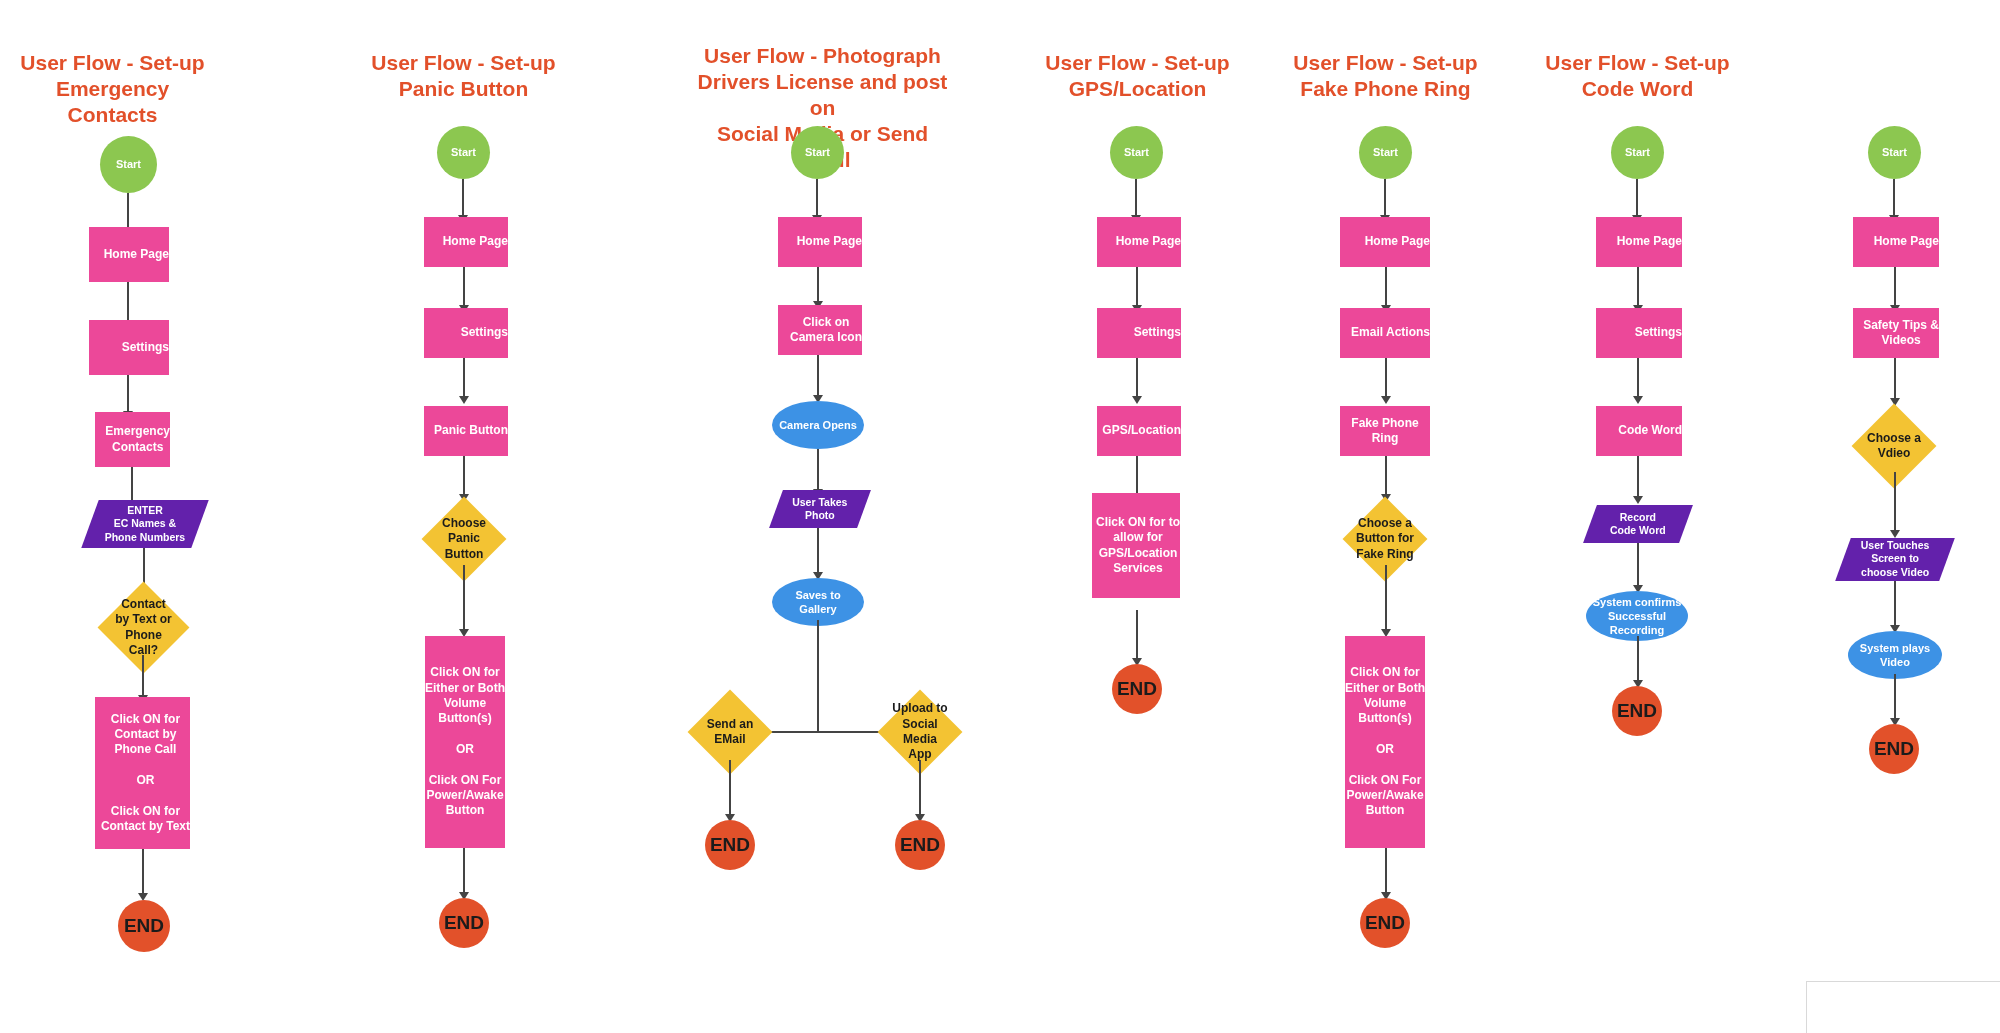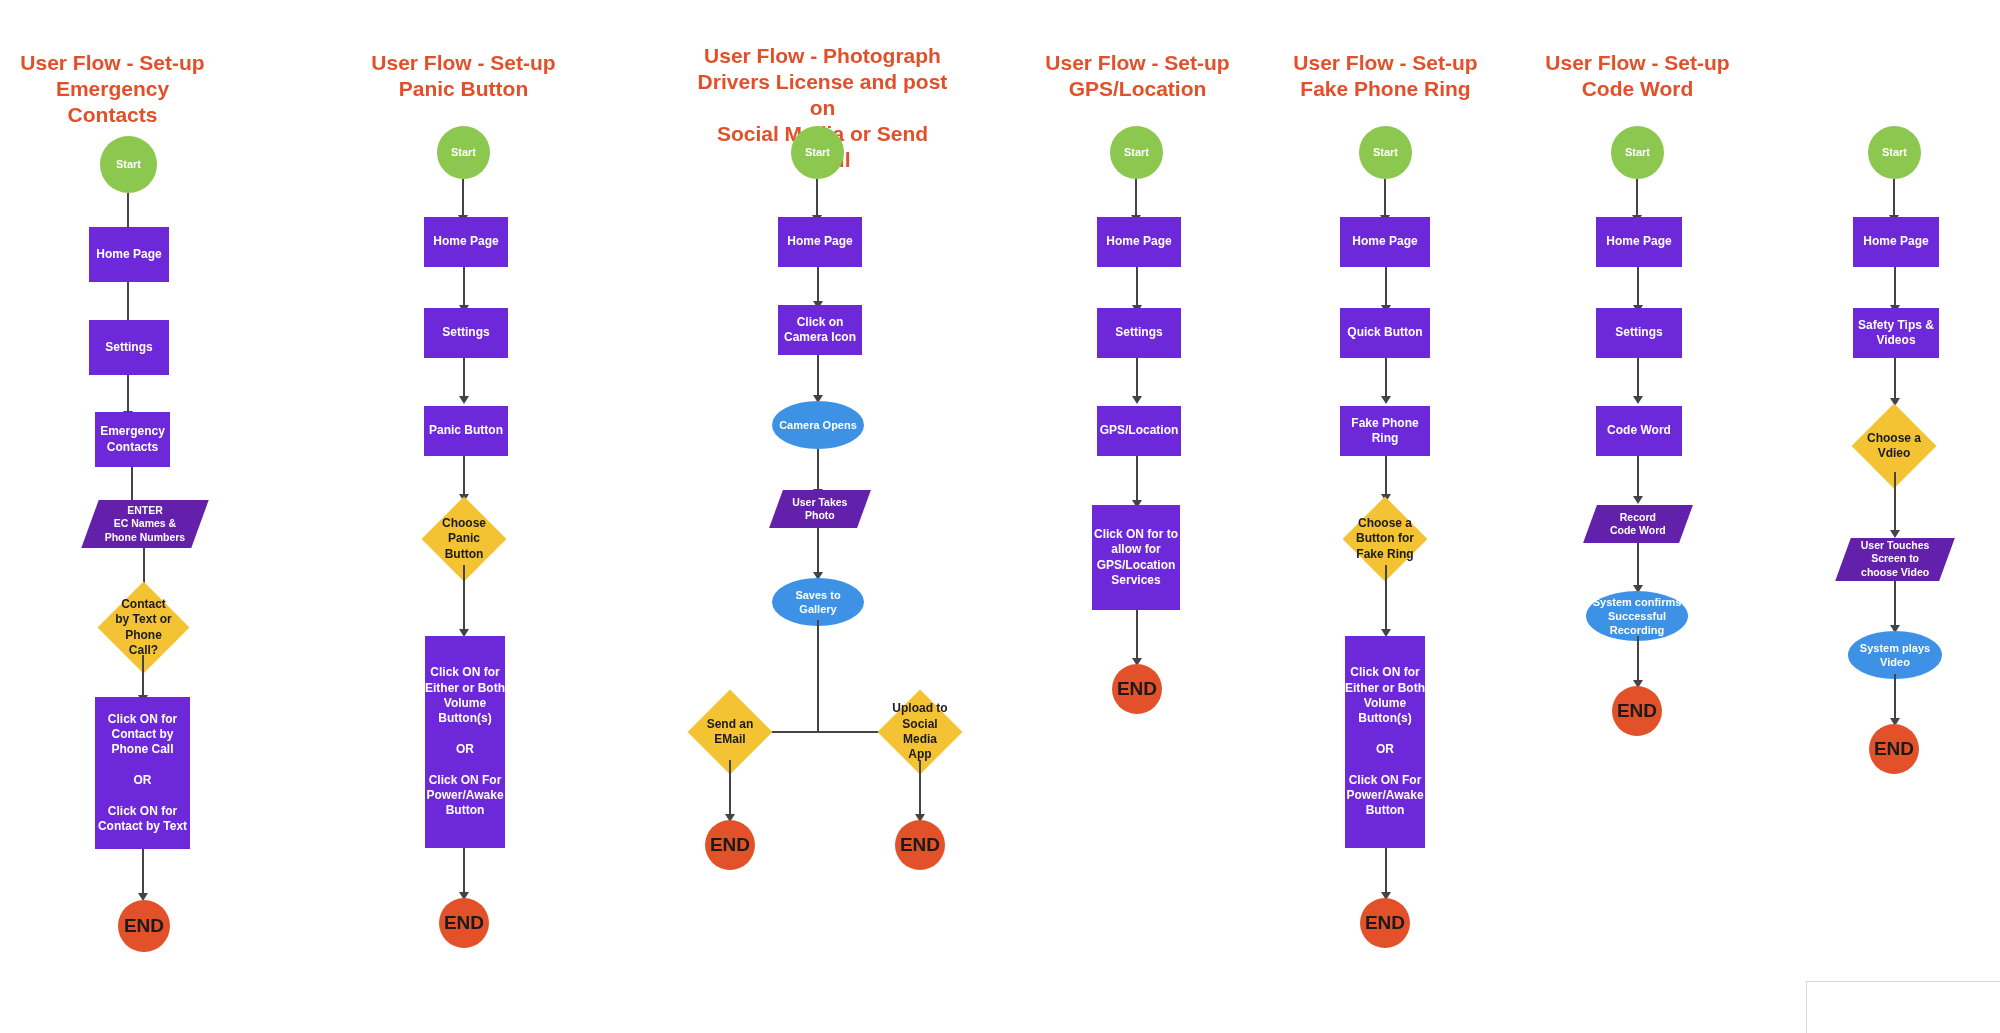--- a/index.html
+++ b/index.html
@@ -51,23 +51,24 @@
   }
   
   .n-end {
     background: #e2512a;
     border-radius: 50%;
     color: #1b1b1b;
     font-size: 19px;
   }
   
   .n-process {
-    background: #6d28d9;
+    background: #ec4899;
     color: #ffffff;
     font-size: 12px;
+    justify-content: flex-end;
   }
   
   .n-decision {
     background: transparent;
     color: #1b1b1b;
     font-size: 12px;
   }
   .n-decision .diamond-bg {
     position: absolute;
     inset: 0;
@@ -352,21 +353,21 @@
   </div>
   <div class="conn" style="left:1136px;top:358px;height:42px;"></div>
   <div class="arrow-down" style="left:1132px;top:396px;"></div>
 
   <div class="node n-process" style="left:1097px;top:406px;width:84px;height:50px;">
     <span>GPS/Location</span>
   </div>
   <div class="conn" style="left:1136px;top:456px;height:48px;"></div>
   <div class="arrow-down" style="left:1132px;top:500px;"></div>
 
-  <div class="node n-process" style="left:1092px;top:505px;width:88px;height:105px;">
+  <div class="node n-process" style="left:1092px;top:493px;width:88px;height:105px;">
     <span>Click ON for to
 allow for
 GPS/Location
 Services</span>
   </div>
   <div class="conn" style="left:1136px;top:610px;height:52px;"></div>
   <div class="arrow-down" style="left:1132px;top:658px;"></div>
 
   <div class="node n-end" style="left:1112px;top:664px;width:50px;height:50px;">
     <span>END</span>
@@ -381,21 +382,21 @@
   <div class="conn" style="left:1384px;top:179px;height:40px;"></div>
   <div class="arrow-down" style="left:1380px;top:215px;"></div>
 
   <div class="node n-process" style="left:1340px;top:217px;width:90px;height:50px;">
     <span>Home Page</span>
   </div>
   <div class="conn" style="left:1385px;top:267px;height:42px;"></div>
   <div class="arrow-down" style="left:1381px;top:305px;"></div>
 
   <div class="node n-process" style="left:1340px;top:308px;width:90px;height:50px;">
-    <span>Quick Button</span>
+    <span>Email Actions</span>
   </div>
   <div class="conn" style="left:1385px;top:358px;height:42px;"></div>
   <div class="arrow-down" style="left:1381px;top:396px;"></div>
 
   <div class="node n-process" style="left:1340px;top:406px;width:90px;height:50px;">
     <span>Fake Phone Ring</span>
   </div>
   <div class="conn" style="left:1385px;top:456px;height:42px;"></div>
   <div class="arrow-down" style="left:1381px;top:494px;"></div>
 

